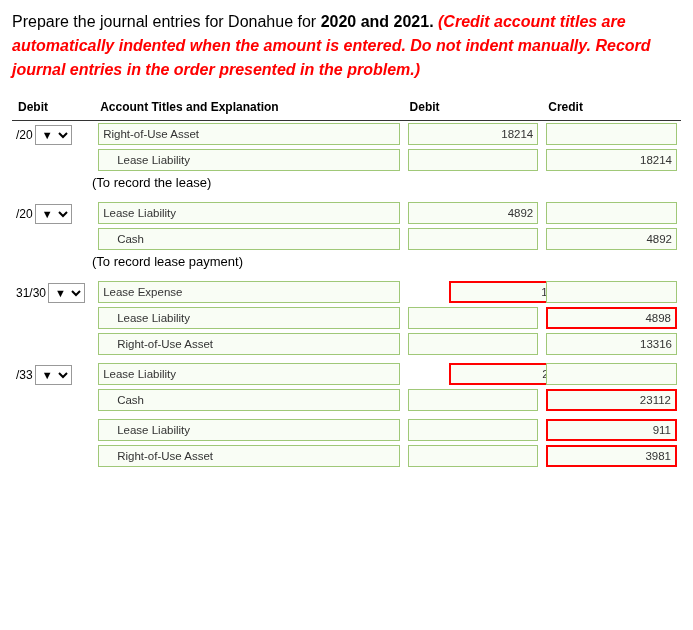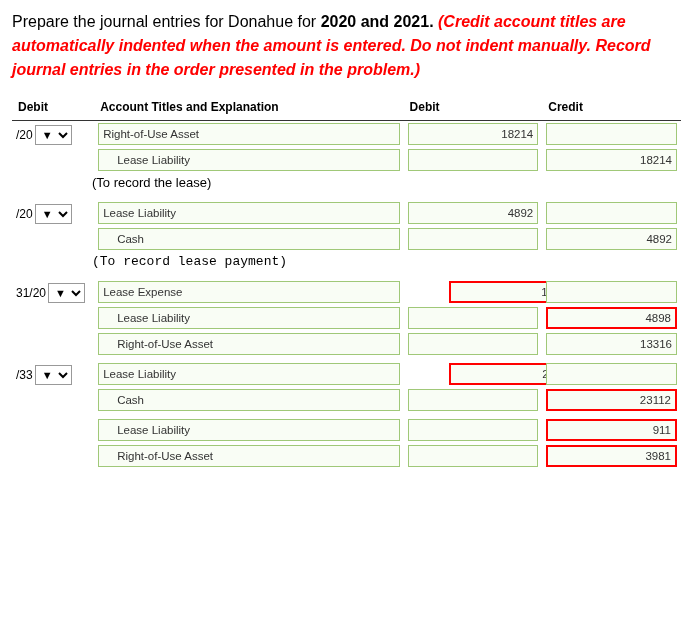--- a/index.html
+++ b/index.html
@@ -143,29 +143,29 @@
         <td style="padding: 2px 4px;"><input type="text" class="debit-input" value="4892" style=""></td>
         <td style="padding: 2px 4px;"><input type="text" class="credit-input" style=""></td>
       </tr>
       <tr class="entry-row">
         <td style="vertical-align: middle; padding-top: 2px;"></td>
         <td style="padding: 2px 4px;"><input type="text" class="indented" value="Cash" style=""></td>
         <td style="padding: 2px 4px;"><input type="text" class="debit-input" style=""></td>
         <td style="padding: 2px 4px;"><input type="text" class="credit-input" value="4892" style=""></td>
       </tr>
       <tr class="note-row">
-        <td colspan="4" style="padding-left: 80px; padding-bottom: 6px; font-family: Liberation Mono, monospace;">(To record lease payment)</td>
+        <td colspan="4" style="padding-left: 80px; padding-bottom: 6px;">(To record lease payment)</td>
       </tr>
       <tr class="spacer-row">
         <td colspan="4"></td>
       </tr>
       <tr class="entry-row first-in-group">
         <td style="vertical-align: middle; padding-top: 4px;">
           <div class="date-cell">
-            <span class="date-label">31/20</span>
+            <span class="date-label">31/30</span>
             <select class="date-select"><option value="">▼</option></select>
           </div>
         </td>
         <td style="padding: 2px 4px;"><input type="text" value="Lease Expense" style=""></td>
         <td style="padding: 2px 4px;"><input type="text" class="debit-input error-border" value="13322" style=""></td>
         <td style="padding: 2px 4px;"><input type="text" class="credit-input" style=""></td>
       </tr>
       <tr class="entry-row">
         <td style="vertical-align: middle; padding-top: 2px;"></td>
         <td style="padding: 2px 4px;"><input type="text" class="indented" value="Lease Liability" style=""></td>

